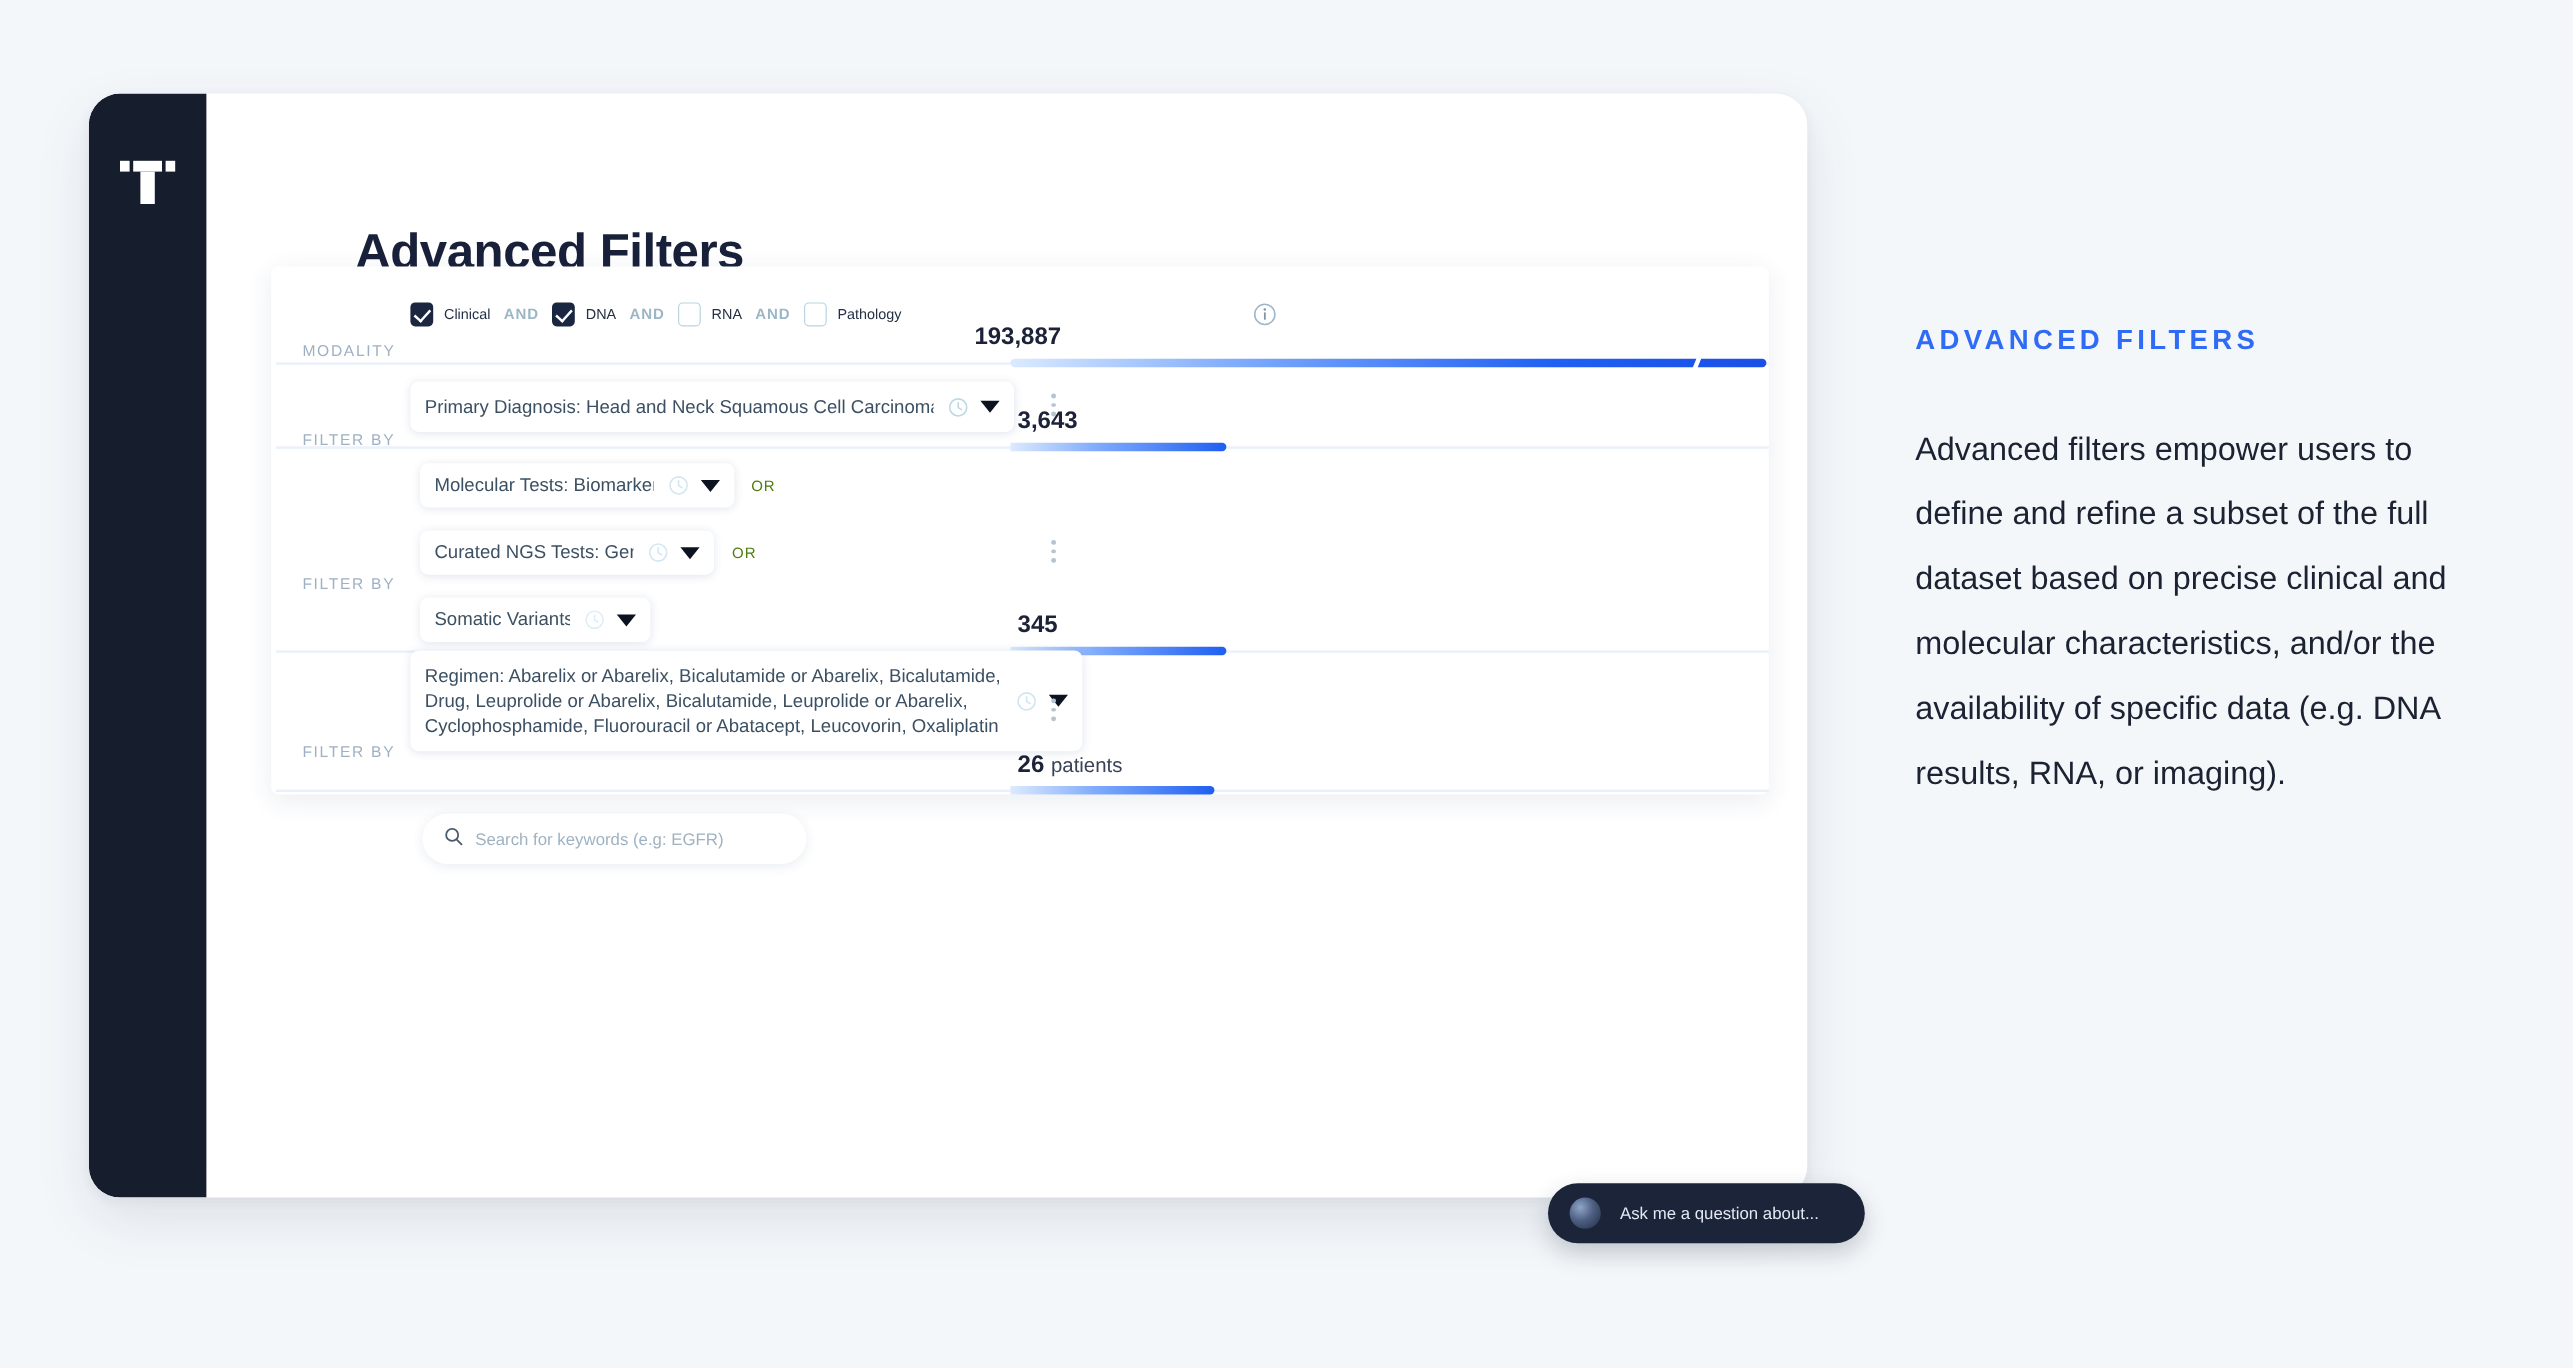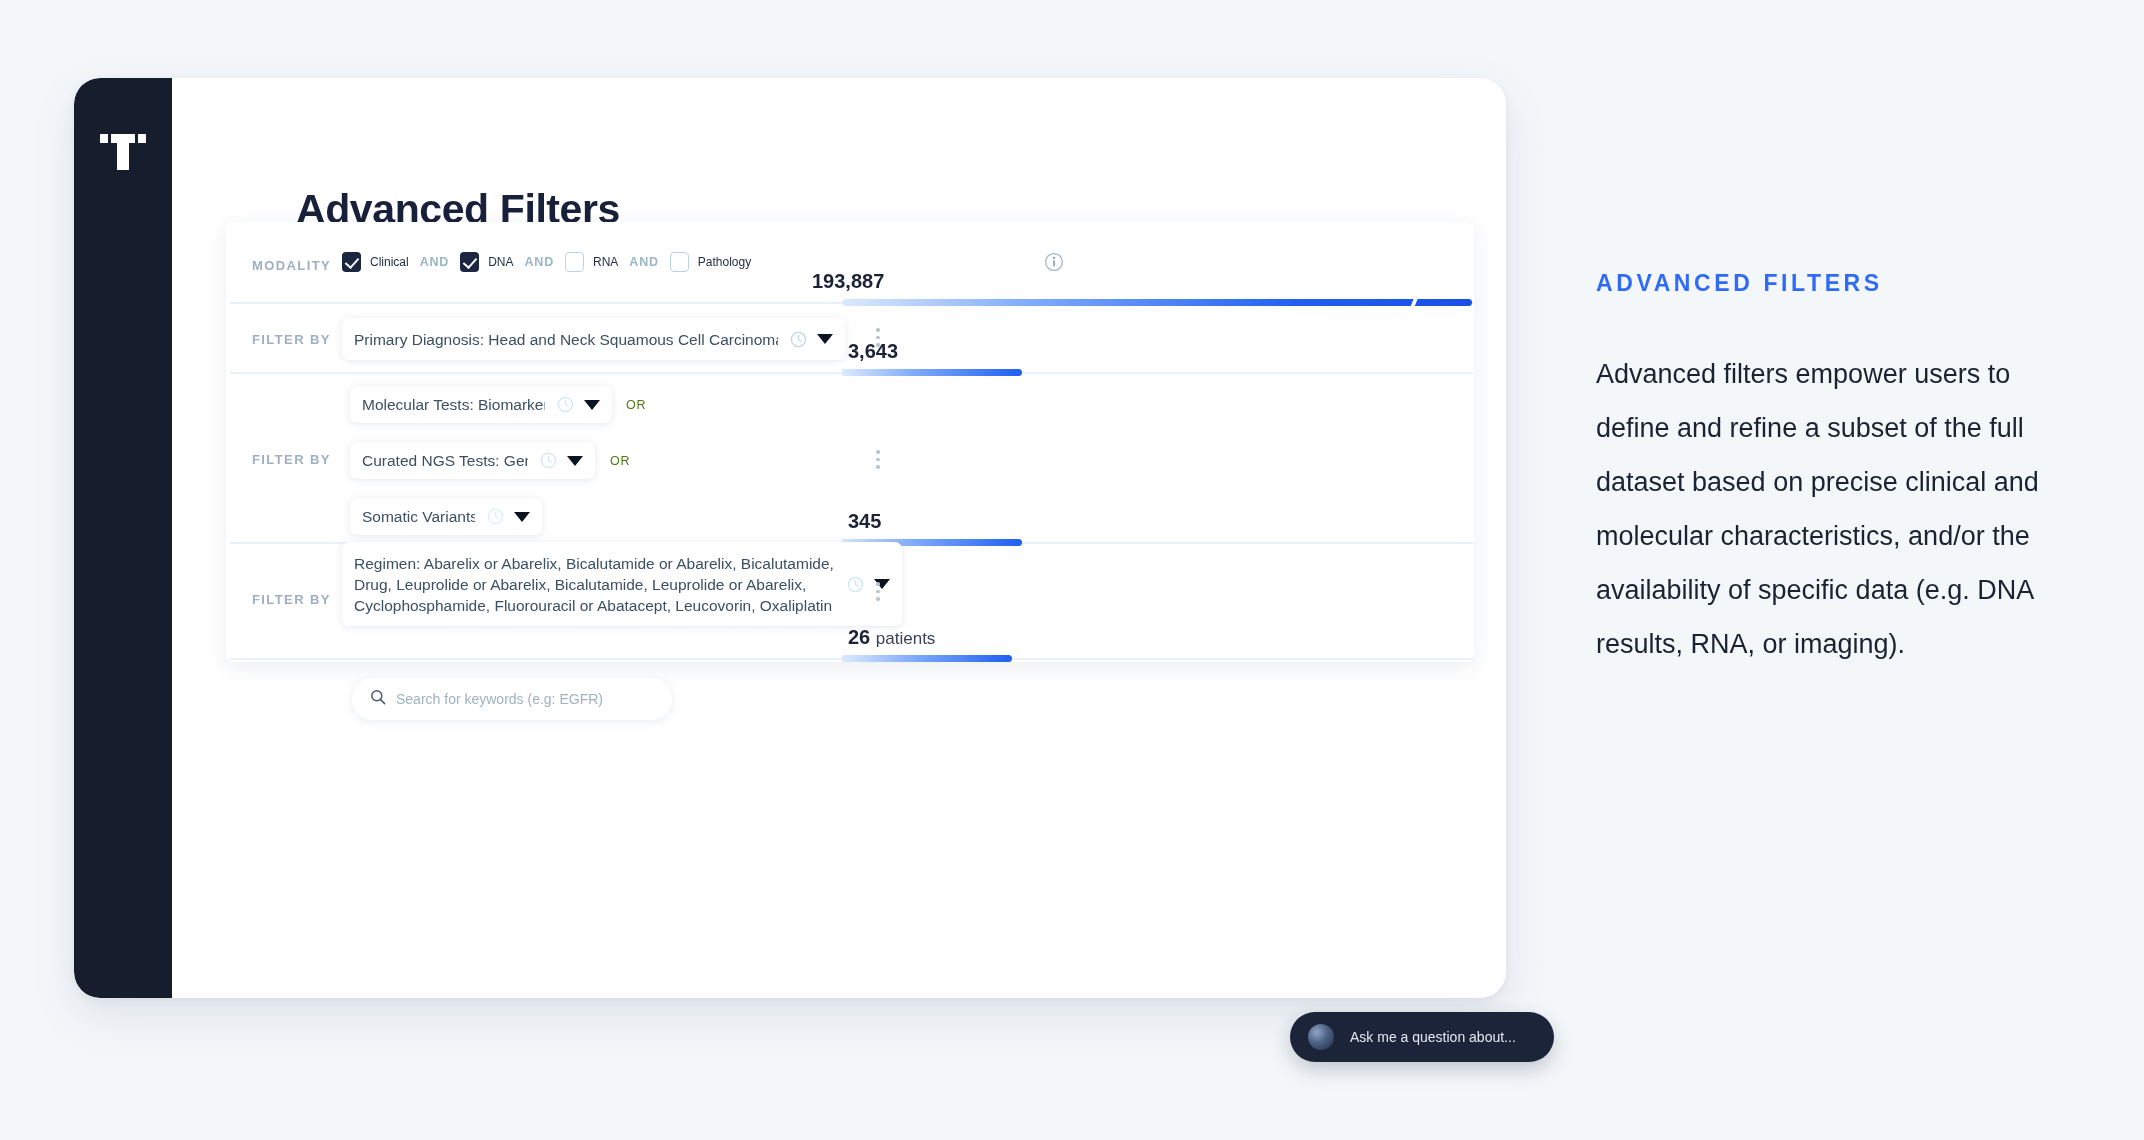--- a/index.html
+++ b/index.html
@@ -40,22 +40,22 @@
 
   
   .filter-panel{
     position:absolute;left:152px;top:144px;width:1248px;height:440px;
     background:#ffffff;border-radius:6px;
     box-shadow:0 5px 22px rgba(32,56,100,.09);
   }
 
   .frow{position:absolute;left:0;width:1248px;}
   .flabel{
-    position:absolute;font-size:13px;font-weight:bold;color:#9fb0c3;
-    letter-spacing:1.4px;white-space:nowrap;
+    position:absolute;font-size:13px;font-weight:normal;color:#9fb0c3;
+    letter-spacing:1.4px;white-space:nowrap;margin-top:27px;
   }
 
   
   .sep{
     position:absolute;left:4px;height:2px;width:1244px;
     background:#e9f1fa;
   }
   .spark{
     position:absolute;height:7px;border-radius:4px;
   }
@@ -122,21 +122,20 @@
     display:flex;align-items:center;padding:0 18px;box-sizing:border-box;
   }
   .search-ph{font-size:14px;color:#9fb2c2;margin-left:10px;white-space:nowrap;}
 
   
   .assistant{
     position:absolute;left:1216px;top:908px;width:264px;height:50px;
     background:#1b2438;border-radius:25px;display:flex;align-items:center;
     padding:0 18px;box-sizing:border-box;
     box-shadow:0 8px 20px rgba(25,35,60,.22);
-    margin-top:26px;
   }
   .assistant-orb{
     width:26px;height:26px;border-radius:50%;flex:0 0 auto;
     background:radial-gradient(circle at 34% 32%, #8fa6c8 0%, #4d5f82 45%, #222c44 100%);
   }
   .assistant-text{font-size:14px;color:#e3e9f2;margin-left:16px;white-space:nowrap;}
 
   
   .copy{position:absolute;left:1596px;top:270px;width:470px;}
   .copy-eyebrow{

